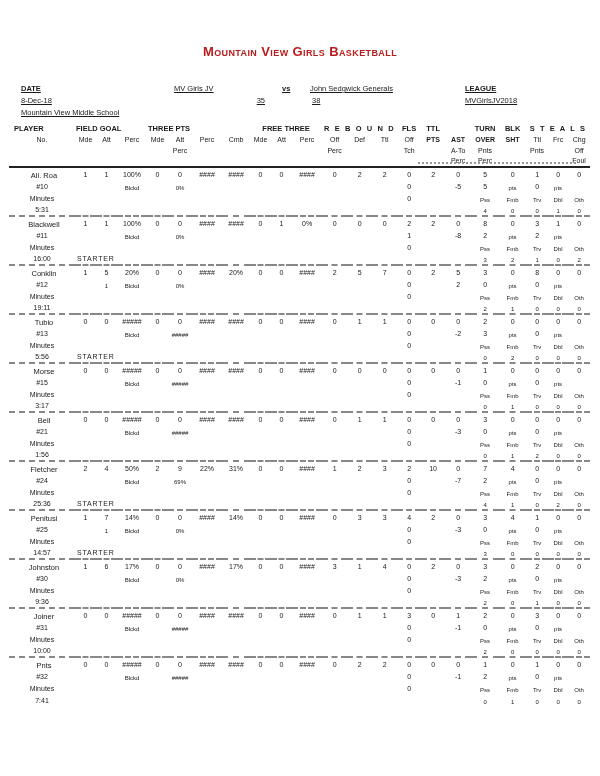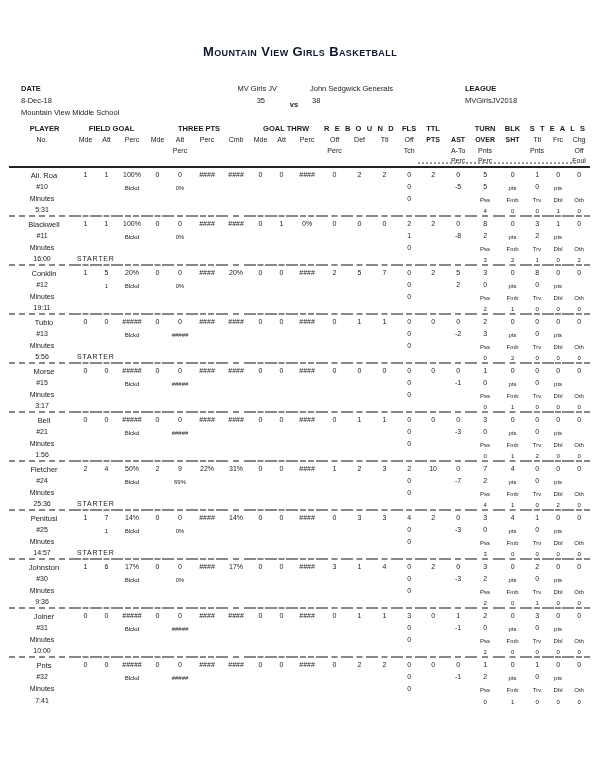--- a/index.html
+++ b/index.html
@@ -5,37 +5,37 @@
   * { margin:0; padding:0; box-sizing:border-box; }
   html,body { background:#fff; }
   body {
     width:600px; height:776px; position:relative;
     font-family:"Liberation Sans", sans-serif; color:#1a1a1a;
     overflow:hidden;
   }
   .title {
     position:absolute; top:44px; left:0; right:0;
     text-align:center; font-weight:bold; font-size:13px;
-    font-variant:small-caps; letter-spacing:.4px; color:#0f172a;
+    font-variant:small-caps; letter-spacing:.4px; color:#b91c1c;
   }
   .meta { position:absolute; top:82px; left:0; right:0; height:42px; font-size:7.5px; }
   .meta .lbl { font-weight:bold; }
-  .pos { position:absolute; white-space:nowrap; }
+  .pos { position:absolute; white-space:nowrap;text-decoration:underline; }
   .dotted-artifact { position:absolute; top:162px; left:418px; width:158px; border-top:2px dotted #999; }
 
   table#stats {
     position:absolute; top:120px; left:9px; width:581px;
     border-collapse:collapse; table-layout:fixed;
   }
   #stats th, #stats td {
     font-size:7px; font-weight:normal; text-align:center;
     padding:0; height:12px; vertical-align:bottom; line-height:1.25;
     overflow:hidden; white-space:nowrap;
   }
-  #stats thead tr.h1 th { font-size:7.5px; font-weight:bold; height:13px;text-align:center; }
+  #stats thead tr.h1 th { font-size:7.5px; font-weight:bold; height:13px; }
   #stats thead th.spread { letter-spacing:1.6px;margin-top:44px; }
   #stats thead th.leftal { text-align:left; padding-left:1px; }
   #stats thead tr.h4 th { border-bottom:2px solid #222; height:11px; }
   #stats thead tr.h3 th { height:11px; }
   .bold { font-weight:bold !important; }
   td.name { text-align:center; padding-left:4px !important; font-weight:bold; font-size:7.5px !important; }
   td.jersey { font-weight:bold; }
   td.sm, th.sm { font-size:6px !important; color:#222; }
   td.starter { text-align:left !important; padding-left:2px !important; letter-spacing:.8px; }
   #stats tbody.pb tr:first-child td { height:13px; }
@@ -44,22 +44,22 @@
 </head>
 <body>
 
 <div class="title">Mountain View Girls Basketball</div>
 
 <div class="meta">
   <span class="pos lbl" style="left:21px;top:2px">DATE</span>
   <span class="pos" style="left:21px;top:14px">8-Dec-18</span>
   <span class="pos" style="left:21px;top:26px">Mountain View Middle School</span>
 
-  <span class="pos" style="left:187px;top:2px;width:90px;text-align:right">MV Girls JV</span>
-  <span class="pos lbl" style="left:282px;top:18px;width:24px;text-align:center">vs</span>
+  <span class="pos" style="left:174px;top:2px;width:90px;">MV Girls JV</span>
+  <span class="pos lbl" style="left:282px;top:2px;width:24px;">vs</span>
   <span class="pos" style="left:310px;top:2px">John Sedgwick Generals</span>
   <span class="pos" style="left:215px;top:14px;width:50px;text-align:right">35</span>
   <span class="pos" style="left:312px;top:14px">38</span>
 
   <span class="pos lbl" style="left:465px;top:2px">LEAGUE</span>
   <span class="pos" style="left:465px;top:14px">MVGirlsJV2018</span>
 </div>
 
 <table id="stats">
   <colgroup>
@@ -84,21 +84,21 @@
     <col style="width:27px">
       <col style="width:22px">
       <col style="width:20px">
       <col style="width:22px">
   </colgroup>
   <thead>
     <tr class="h1">
       <th class="leftal" style="padding-left:5px">PLAYER</th>
       <th colspan="3" class="leftal">FIELD GOAL</th>
       <th colspan="4" class="leftal">THREE PTS</th>
-      <th colspan="3">GOAL THRW</th>
+      <th colspan="3">FREE THREE</th>
       <th colspan="3" class="spread">R E B O U N D</th>
       <th>FLS</th>
       <th>TTL</th>
       <th></th>
       <th>TURN</th>
       <th>BLK</th>
       <th colspan="3" class="spread">S T E A L S</th>
     </tr>
     <tr class="h2">
       <th>No.</th>

